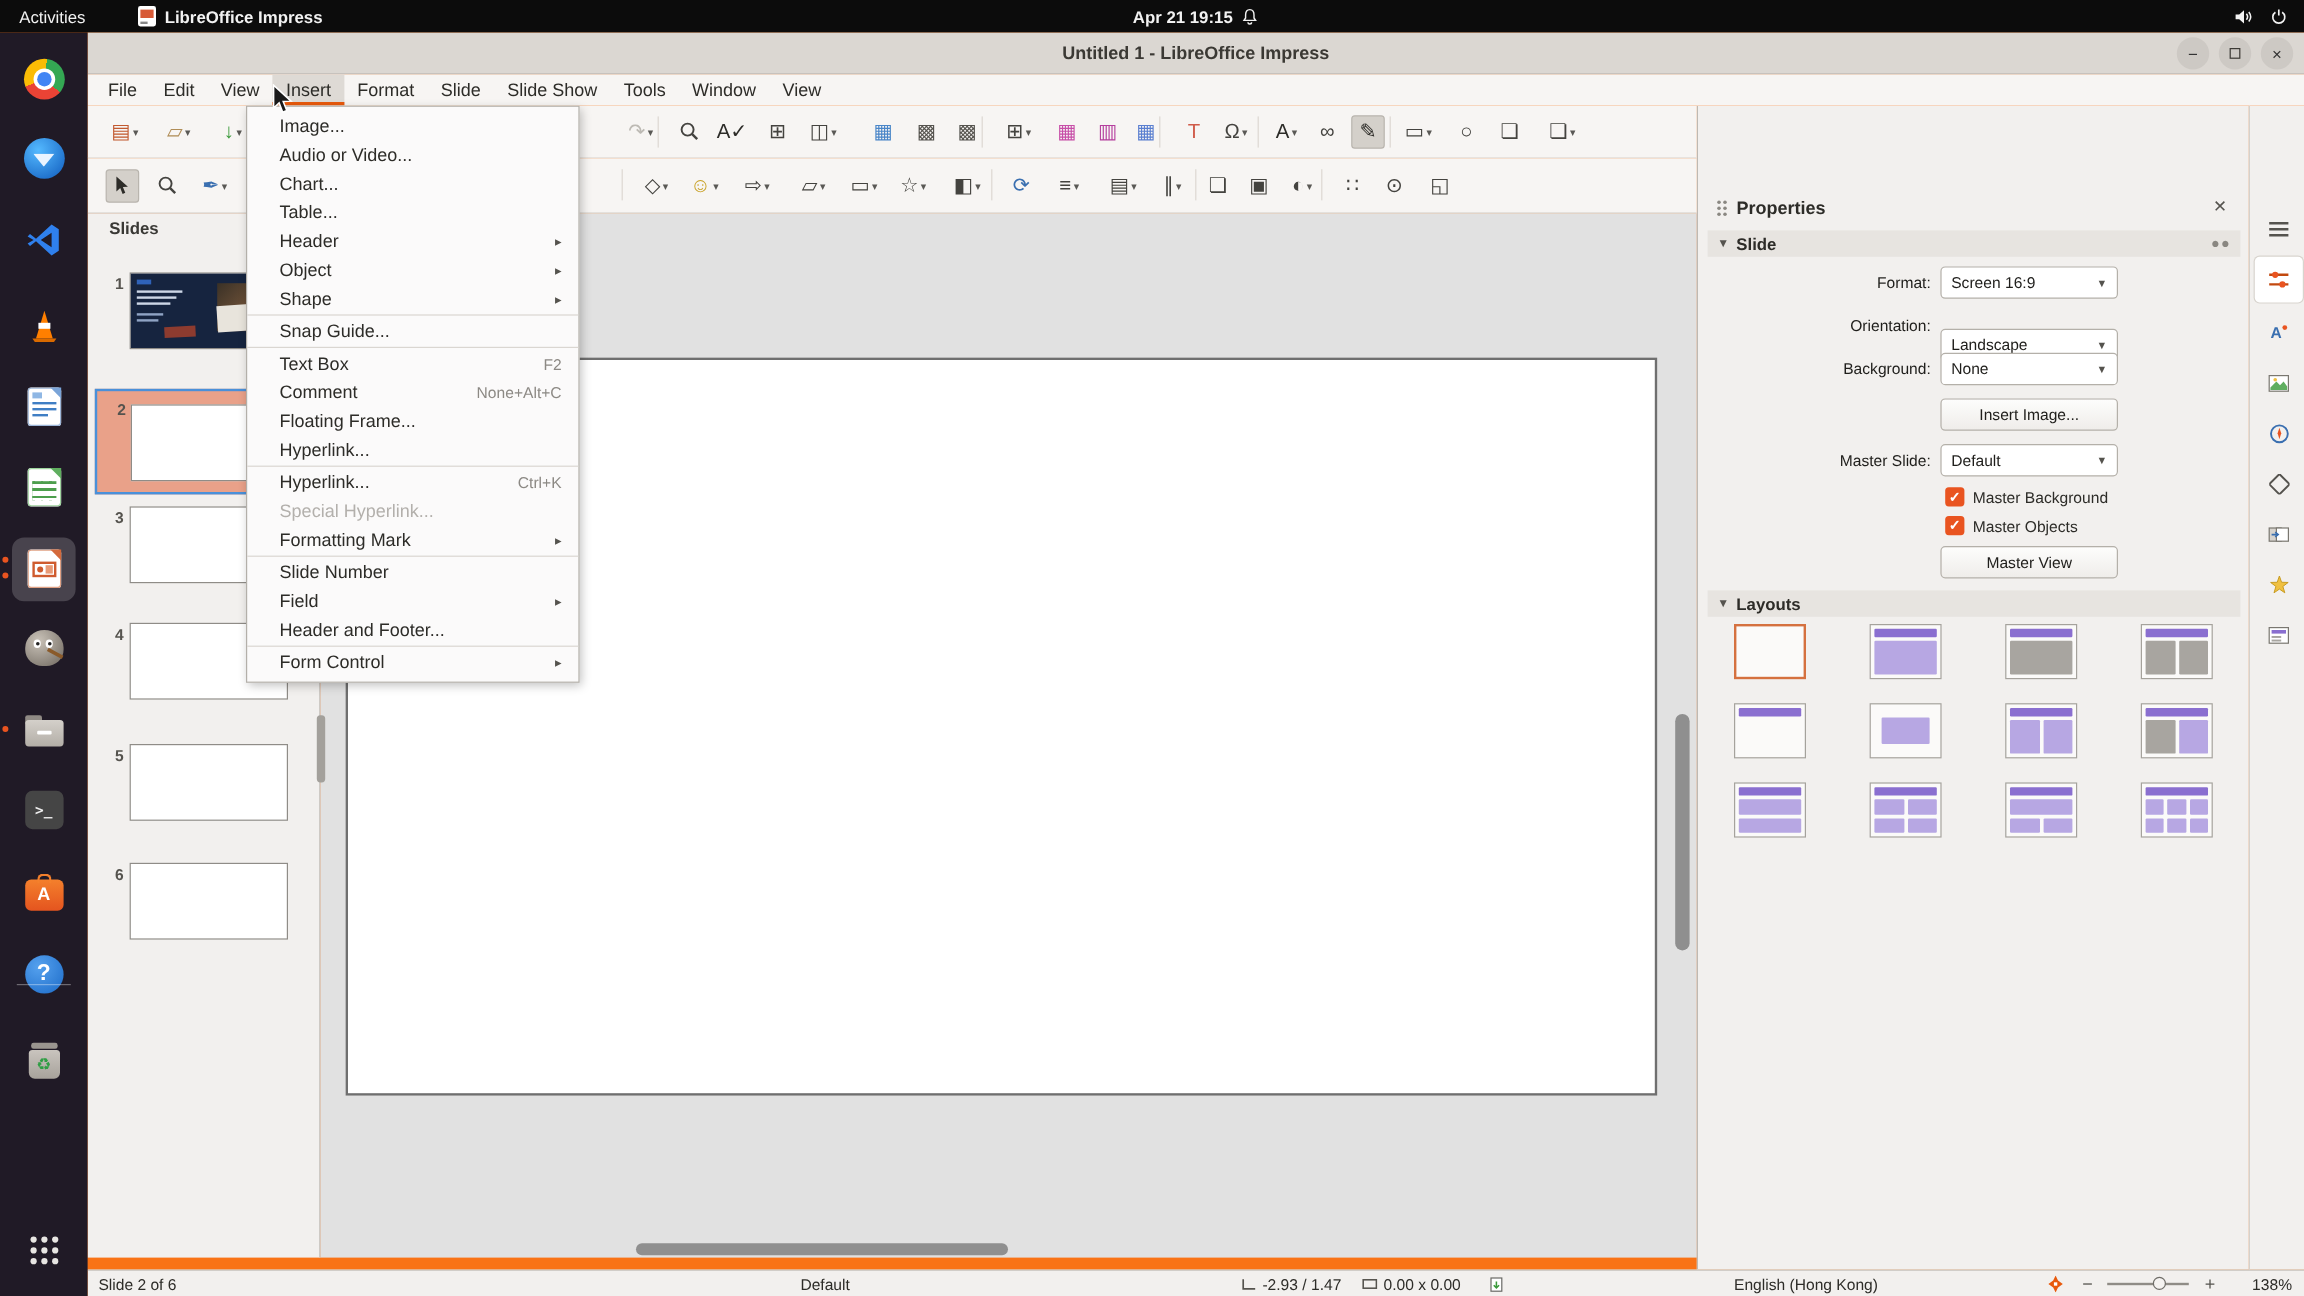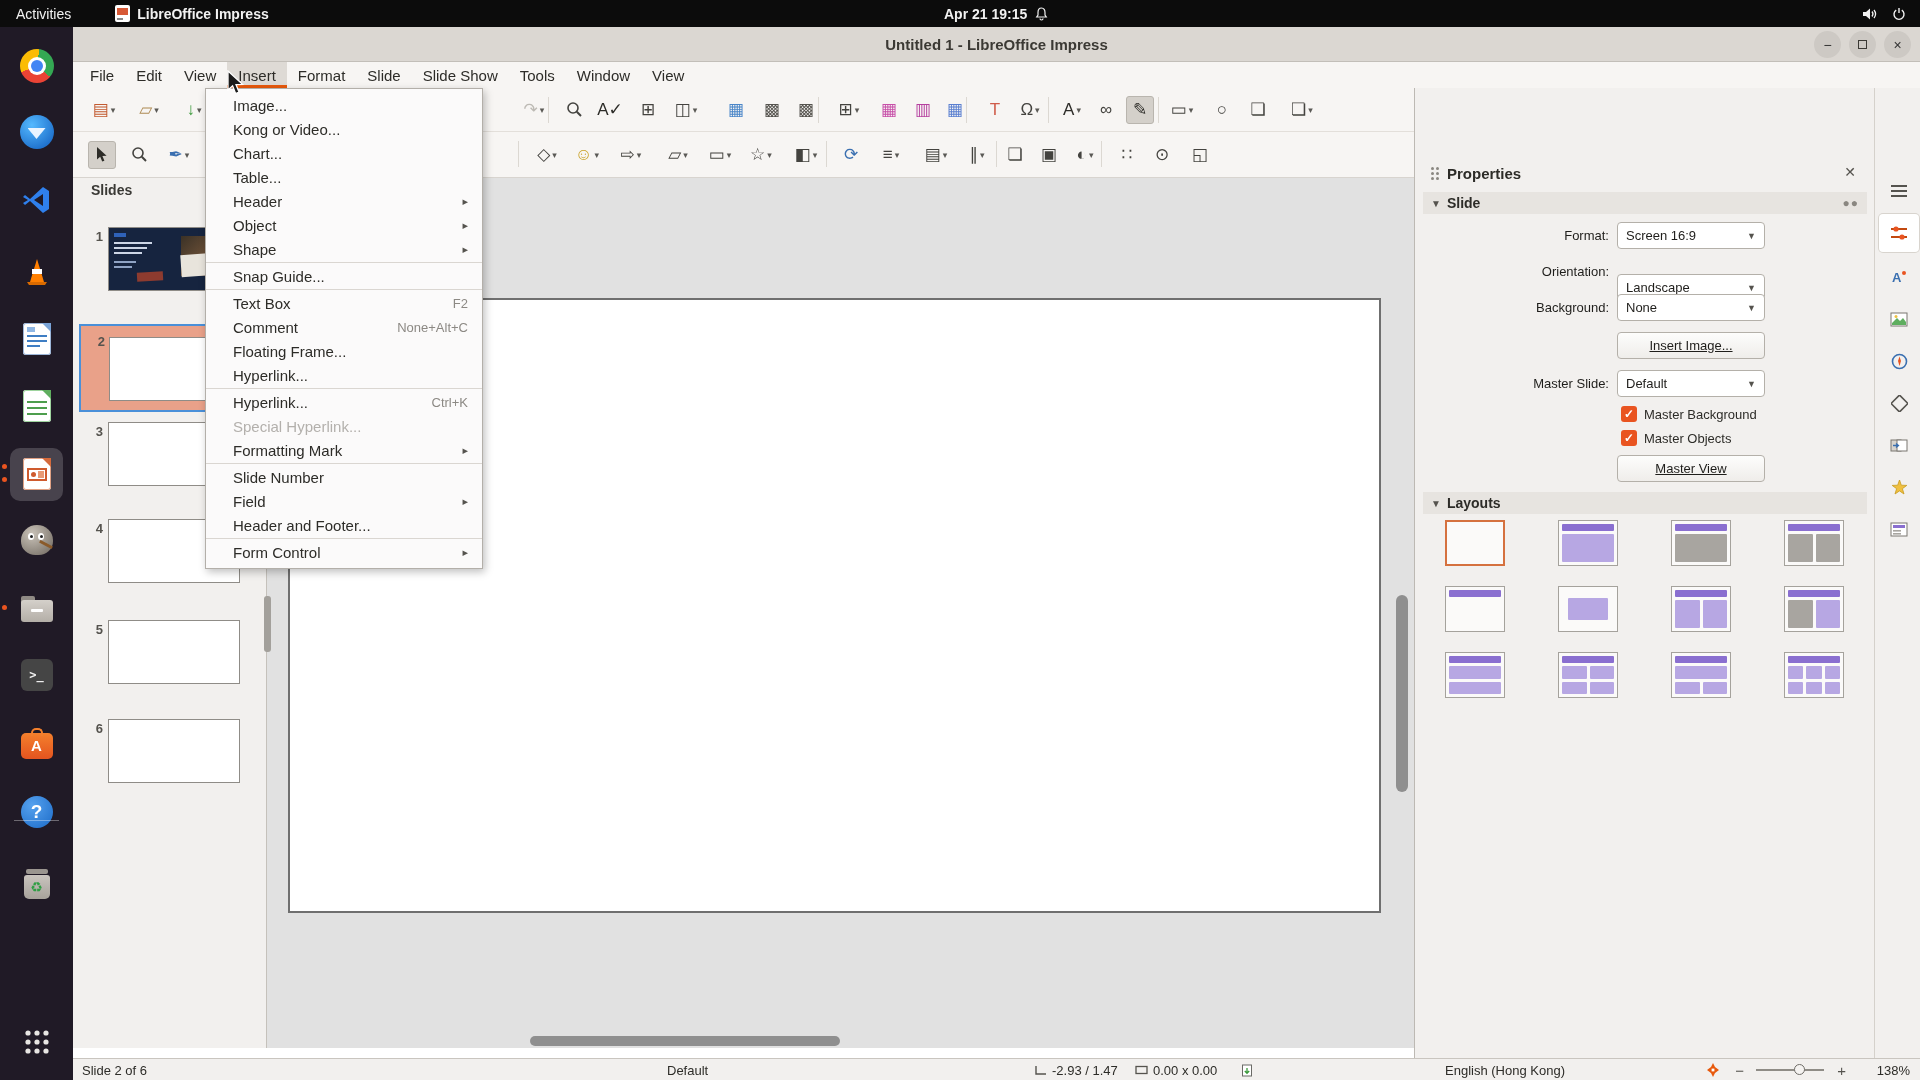--- a/index.html
+++ b/index.html
@@ -1,17 +1,17 @@
 <!DOCTYPE html>
 <html><head>
 <meta charset="utf-8">
 <style>
   html,body{margin:0;padding:0;background:#000;}
   #screen{position:relative;width:1920px;height:1080px;overflow:hidden;
-    font-family:"Liberation Sans",sans-serif;background:#ffffff;
+    font-family:"Liberation Sans",sans-serif;background:#f97316;
     -webkit-font-smoothing:antialiased;}
   #screen *{box-sizing:border-box;}
 
   
   .topbar{position:absolute;left:0;top:0;width:1920px;height:27px;background:#0c0c0c;
     color:#f2f2f2;font-size:14px;display:flex;align-items:center;z-index:40;}
   .tb-activities{margin-left:16px;cursor:default;}
   .tb-app{display:flex;align-items:center;gap:7px;margin-left:44px;font-weight:bold;}
   .tb-appicon{width:15px;height:17px;background:#fff;border-radius:2px;position:relative;}
   .tb-appicon:before{content:"";position:absolute;left:2px;top:3px;right:2px;height:7px;background:#d75a37;}
@@ -83,21 +83,21 @@
     display:flex;align-items:center;gap:6px;padding-left:8px;font-size:14px;font-weight:bold;color:#2d2c28;}
   .sec-chevron{font-size:10px;color:#55534e;}
   .sec-more{margin-left:auto;margin-right:8px;color:#8a8781;font-size:12px;letter-spacing:1px;}
   .prop-label{position:absolute;width:170px;text-align:right;font-size:13px;color:#1f1e1b;}
   .prop-control{position:absolute;left:202px;width:148px;height:27px;background:#fff;
     border:1px solid #b4b0a9;border-radius:4px;display:flex;align-items:center;
     padding:0 8px;font-size:13px;color:#1f1e1b;}
   .prop-control .chev{margin-left:auto;font-size:9px;color:#55534e;}
   .prop-button{position:absolute;left:202px;width:148px;height:27px;background:linear-gradient(#fdfdfc,#efedea);
     border:1px solid #b4b0a9;border-radius:4px;display:flex;align-items:center;justify-content:center;
-    font-size:13px;color:#1f1e1b;text-decoration:underline;}
+    font-size:13px;color:#1f1e1b;}
   .prop-check{position:absolute;left:206px;display:flex;align-items:center;gap:7px;font-size:13px;}
   .checkbox{width:16px;height:16px;border-radius:3px;background:#E95420;display:flex;
     align-items:center;justify-content:center;color:#fff;font-size:12px;font-weight:bold;}
 
   .layout-card{position:absolute;width:60px;height:46px;background:#fbfaf9;border:1px solid #a5a29c;padding:3px;}
   .layout-card.selected{border:2px solid #d5713f;}
   .lc-title{height:7px;background:#8a6fd0;border-radius:1px;margin-bottom:3px;}
   .lc-row{display:flex;gap:3px;flex:1;}
   .lc-block{flex:1;border-radius:1px;}
 
@@ -801,21 +801,21 @@
     </span>
     <span class="sb" style="right:74px;font-size:15px;color:#55534e">+</span>
     <span class="sb" style="right:10px">138%</span>
   </div>
 
   <div class="insert-menu" id="insert-menu">
       <div class="mi">
         <span>Image...</span>
       </div>
       <div class="mi">
-        <span>Kong or Video...</span>
+        <span>Audio or Video...</span>
       </div>
       <div class="mi">
         <span>Chart...</span>
       </div>
       <div class="mi">
         <span>Table...</span>
       </div>
       <div class="mi">
         <span>Header</span>
         <span class="sub">▸</span>

